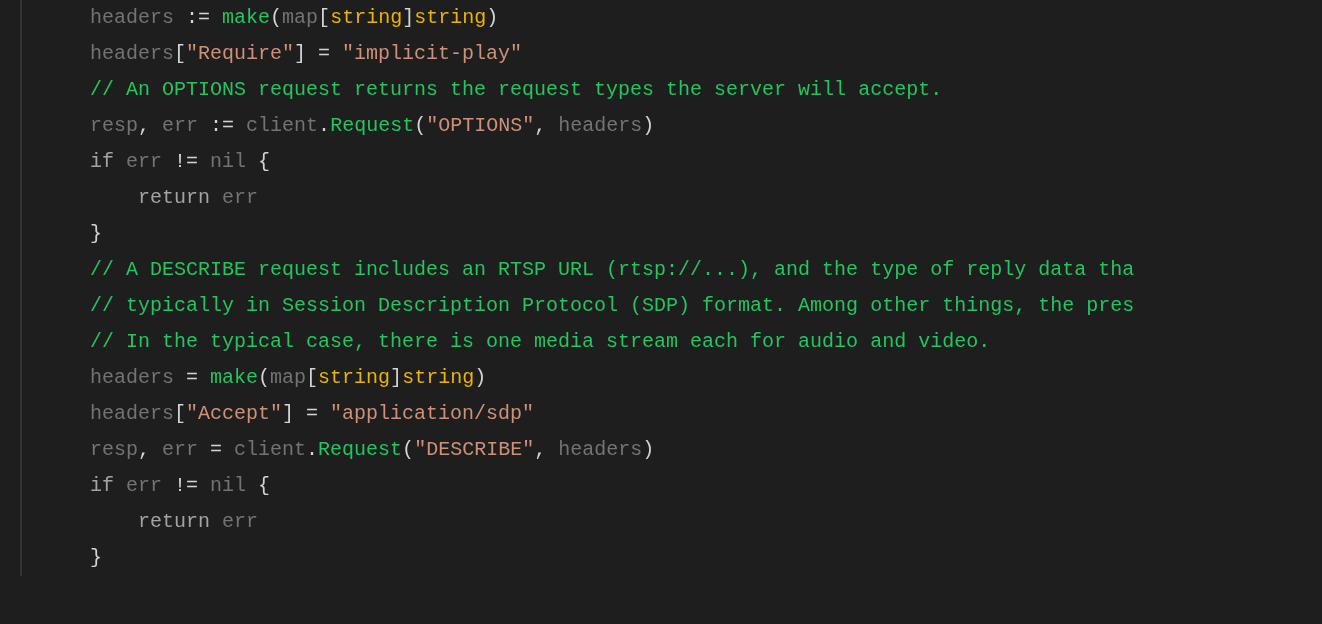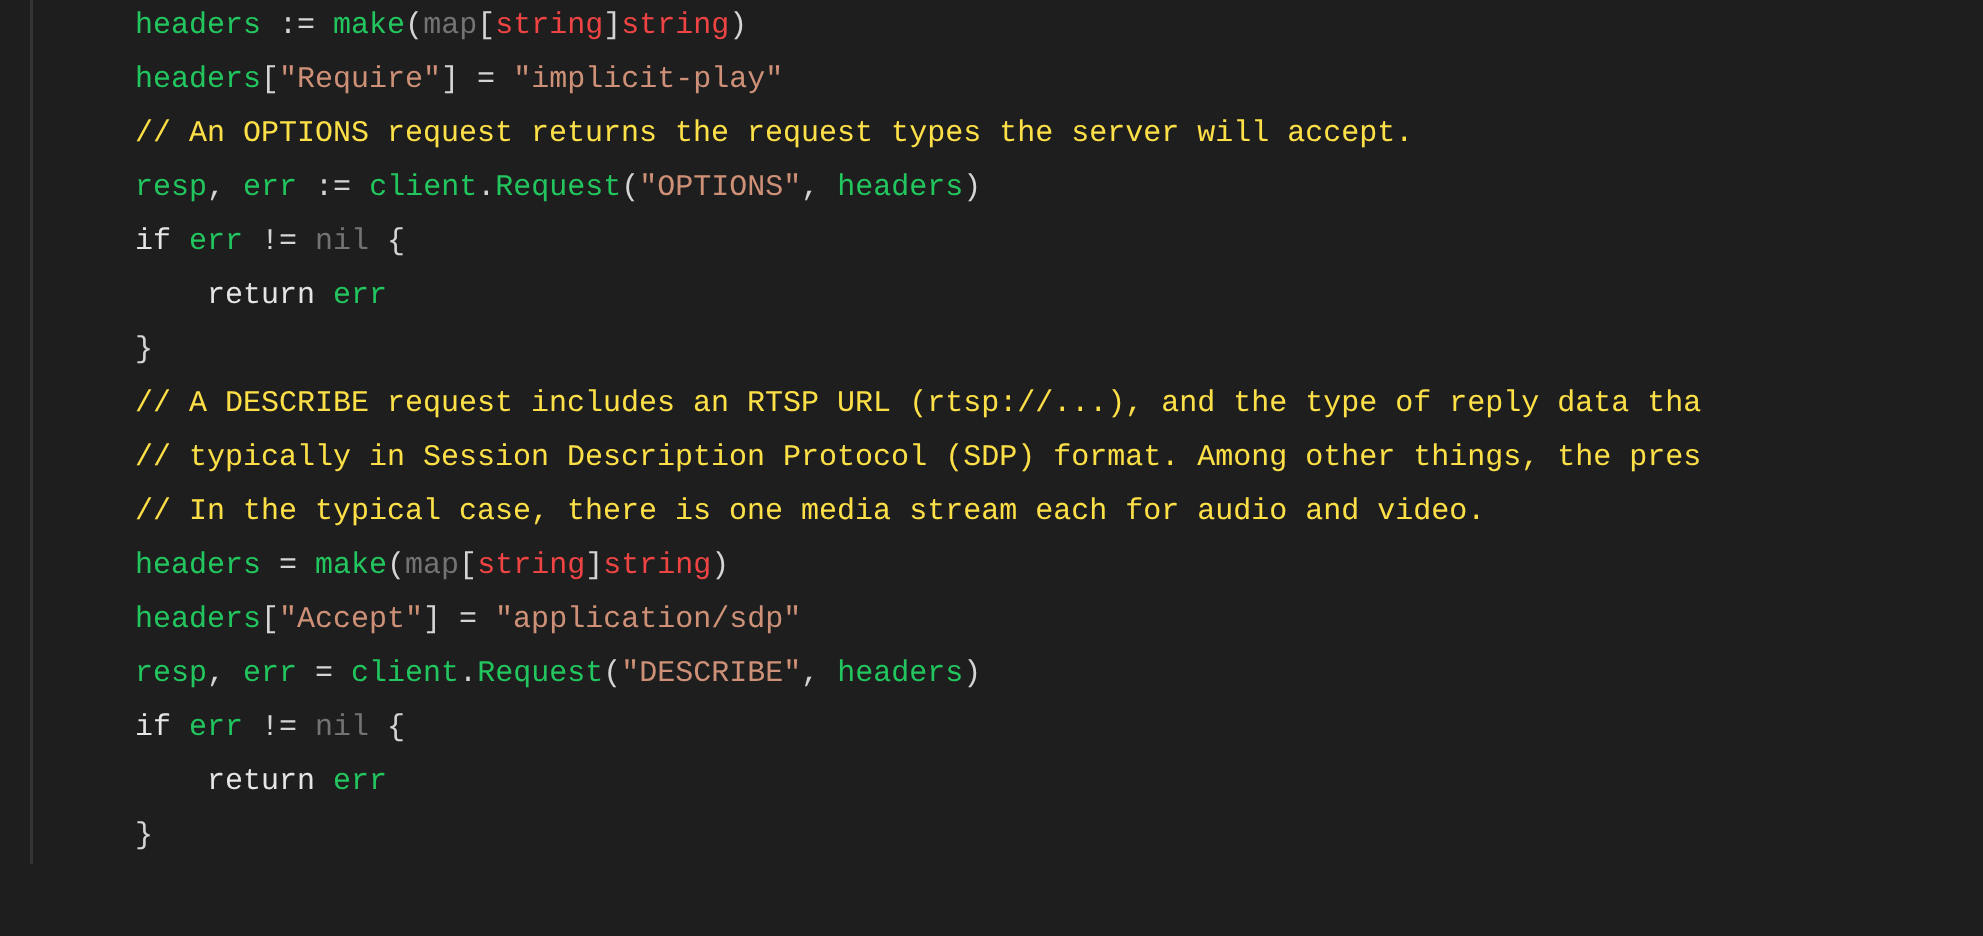--- a/index.html
+++ b/index.html
@@ -23,25 +23,25 @@
     padding-left: 68px; 
     position: relative;
     border-left: 2px solid #333;
     margin-left: 20px;
     white-space: pre;
     color: #d4d4d4;
   }
   .indent-1 { padding-left: 68px; }
   .indent-2 { padding-left: 116px; }
   
-  .tok-var     { color: #22c55e; } 
+  .tok-var     { color: #737373; } 
   .tok-func    { color: #22c55e; } 
-  .tok-type    { color: #ef4444; } 
+  .tok-type    { color: #eab308; } 
   .tok-key     { color: #737373; } 
-  .tok-ctrl    { color: #e5e5e5; } 
+  .tok-ctrl    { color: #a3a3a3; } 
   .tok-str     { color: #ce9178; } 
-  .tok-comment { color: #fde047; } 
+  .tok-comment { color: #22c55e; } 
   .tok-punc    { color: #d4d4d4; } 
 </style>
 </head>
 <body>
 
 <div class="editor" id="editor"><div class="line indent-1"><span class="tok-var">headers</span><span class="tok-punc"> </span><span class="tok-punc">:=</span><span class="tok-punc"> </span><span class="tok-func">make</span><span class="tok-punc">(</span><span class="tok-key">map</span><span class="tok-punc">[</span><span class="tok-type">string</span><span class="tok-punc">]</span><span class="tok-type">string</span><span class="tok-punc">)</span></div><div class="line indent-1"><span class="tok-var">headers</span><span class="tok-punc">[</span><span class="tok-str">"Require"</span><span class="tok-punc">]</span><span class="tok-punc"> = </span><span class="tok-str">"implicit-play"</span></div><div class="line indent-1"><span class="tok-comment">// An OPTIONS request returns the request types the server will accept.</span></div><div class="line indent-1"><span class="tok-var">resp</span><span class="tok-punc">, </span><span class="tok-var">err</span><span class="tok-punc"> </span><span class="tok-punc">:=</span><span class="tok-punc"> </span><span class="tok-var">client</span><span class="tok-punc">.</span><span class="tok-func">Request</span><span class="tok-punc">(</span><span class="tok-str">"OPTIONS"</span><span class="tok-punc">, </span><span class="tok-var">headers</span><span class="tok-punc">)</span></div><div class="line indent-1"><span class="tok-ctrl">if</span><span class="tok-punc"> </span><span class="tok-var">err</span><span class="tok-punc"> != </span><span class="tok-key">nil</span><span class="tok-punc"> {</span></div><div class="line indent-2"><span class="tok-ctrl">return</span><span class="tok-punc"> </span><span class="tok-var">err</span></div><div class="line indent-1"><span class="tok-punc">}</span></div><div class="line indent-1"><span class="tok-punc"></span></div><div class="line indent-1"><span class="tok-comment">// A DESCRIBE request includes an RTSP URL (rtsp://...), and the type of reply data tha</span></div><div class="line indent-1"><span class="tok-comment">// typically in Session Description Protocol (SDP) format. Among other things, the pres</span></div><div class="line indent-1"><span class="tok-comment">// In the typical case, there is one media stream each for audio and video.</span></div><div class="line indent-1"><span class="tok-var">headers</span><span class="tok-punc"> = </span><span class="tok-func">make</span><span class="tok-punc">(</span><span class="tok-key">map</span><span class="tok-punc">[</span><span class="tok-type">string</span><span class="tok-punc">]</span><span class="tok-type">string</span><span class="tok-punc">)</span></div><div class="line indent-1"><span class="tok-var">headers</span><span class="tok-punc">[</span><span class="tok-str">"Accept"</span><span class="tok-punc">]</span><span class="tok-punc"> = </span><span class="tok-str">"application/sdp"</span></div><div class="line indent-1"><span class="tok-var">resp</span><span class="tok-punc">, </span><span class="tok-var">err</span><span class="tok-punc"> = </span><span class="tok-var">client</span><span class="tok-punc">.</span><span class="tok-func">Request</span><span class="tok-punc">(</span><span class="tok-str">"DESCRIBE"</span><span class="tok-punc">, </span><span class="tok-var">headers</span><span class="tok-punc">)</span></div><div class="line indent-1"><span class="tok-ctrl">if</span><span class="tok-punc"> </span><span class="tok-var">err</span><span class="tok-punc"> != </span><span class="tok-key">nil</span><span class="tok-punc"> {</span></div><div class="line indent-2"><span class="tok-ctrl">return</span><span class="tok-punc"> </span><span class="tok-var">err</span></div><div class="line indent-1"><span class="tok-punc">}</span></div></div>
 
 </body></html>

